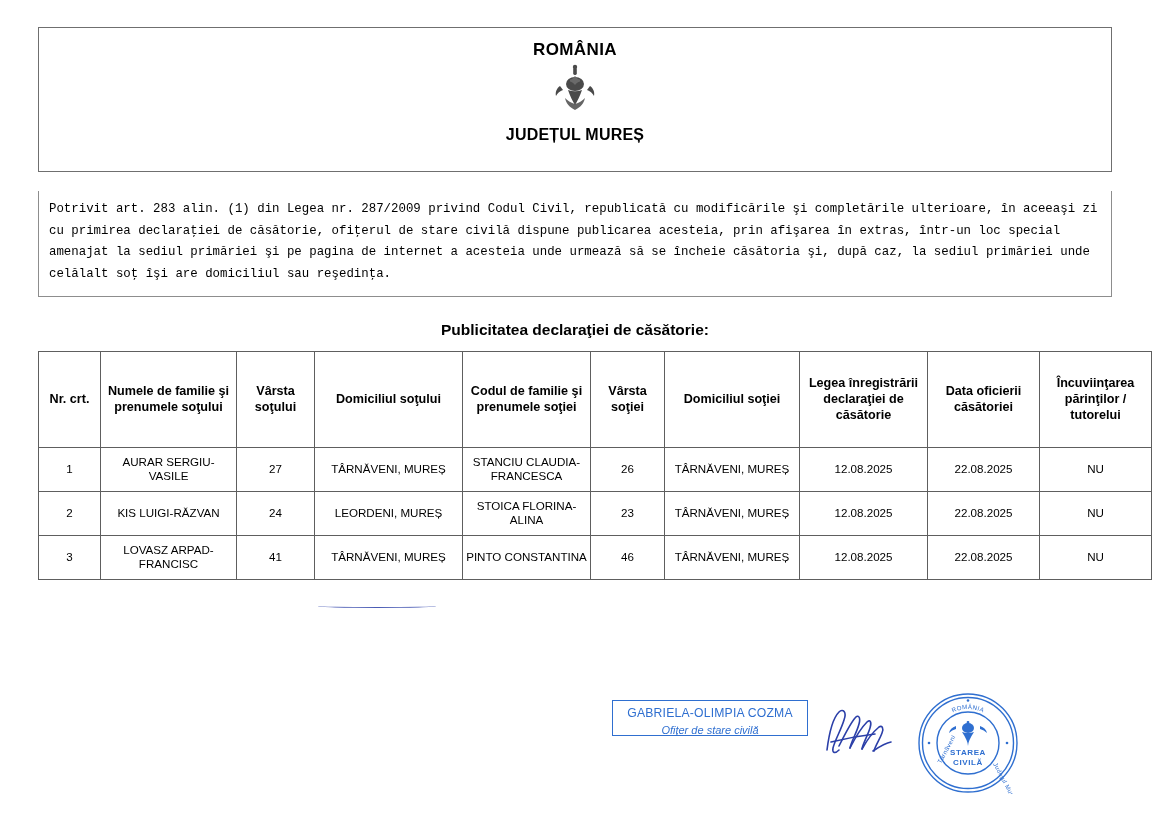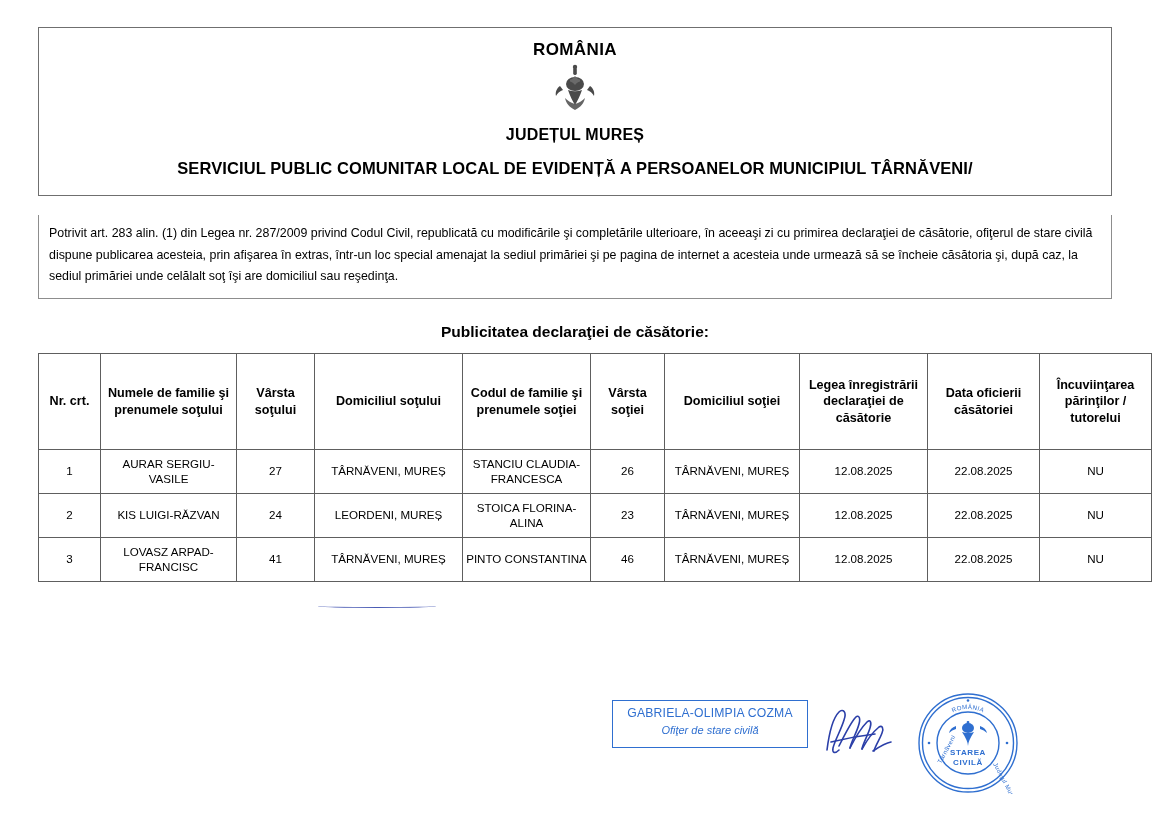--- a/index.html
+++ b/index.html
@@ -68,20 +68,21 @@
     letter-spacing: .1px;
   }
 
   
   .legal-box {
     border: 1px solid #8d8d8d;
     border-top: none;
     margin-right: 28px;
     margin-top: 19px;
     padding: 8px 10px 10px 10px;
+    font-family: Liberation Mono, monospace;
   }
   .legal-box p {
     margin: 0;
     font-size: 12.4px;
     line-height: 1.75;
     text-align: left;
   }
 
   
   .pub-title {
@@ -144,21 +145,21 @@
     left: 612px;
     top: 700px;
     width: 480px;
     height: 108px;
   }
   .sign-box {
     position: absolute;
     left: 0;
     top: 0;
     width: 196px;
-    height: 48px;
+    height: 36px;
     border: 1px solid #2f6fd0;
     color: #2f6fd0;
     text-align: center;
     padding-top: 5px;
   }
   .sign-name {
     font-size: 12.2px;
     letter-spacing: .2px;
   }
   .sign-role {
@@ -210,21 +211,20 @@
         <path d="M20 26 c2 6 4.5 11 7 15 c2.5 -4 5 -9 7 -15 c-4.6 1.6 -9.4 1.6 -14 0z"></path>
         <path d="M12 22 c-3 2 -5 6 -4 10 c1.5 -3 4 -5 7 -6z"></path>
         <path d="M42 22 c3 2 5 6 4 10 c-1.5 -3 -4 -5 -7 -6z"></path>
         <path d="M17 34 c1 5 4 9 10 12 c6 -3 9 -7 10 -12 c-3 3 -6 5 -10 6 c-4 -1 -7 -3 -10 -6z" opacity=".85"></path>
         <rect x="25.2" y="4" width="3.6" height="7" rx="1.4"></rect>
         <circle cx="27" cy="3" r="2.2"></circle>
       </g>
     </svg>
 
     <div class="judet">JUDEȚUL MUREȘ</div>
-    <div class="office-1">SERVICIUL PUBLIC COMUNITAR LOCAL DE EVIDENȚĂ A PERSOANELOR MUNICIPIUL TÂRNĂVENI/</div>
   </div>
 
   <div class="legal-box">
     <p>Potrivit art. 283 alin. (1) din Legea nr. 287/2009 privind Codul Civil, republicată cu modificările şi completările ulterioare, în aceeaşi zi cu primirea declaraţiei de căsătorie, ofiţerul de stare civilă dispune publicarea acesteia, prin afişarea în extras, într-un loc special amenajat la sediul primăriei şi pe pagina de internet a acesteia unde urmează să se încheie căsătoria şi, după caz, la sediul primăriei unde celălalt soţ îşi are domiciliul sau reşedinţa.</p>
   </div>
 
   <div class="pub-title">Publicitatea declaraţiei de căsătorie:</div>
 
   <table class="reg">
     <colgroup>

